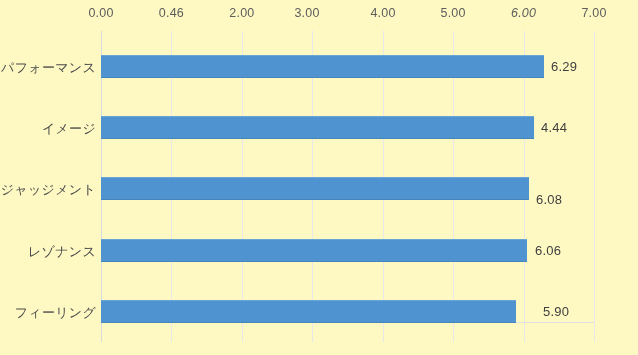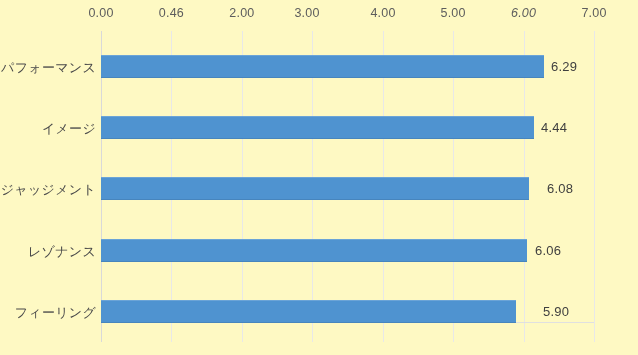--- a/index.html
+++ b/index.html
@@ -114,17 +114,17 @@
   <div class="cat-label" style="top:304px;">フィーリング</div>
 
   <div class="bar" style="top:55px;  width:442.6px;"></div>
   <div class="bar" style="top:116px; width:432.8px;"></div>
   <div class="bar" style="top:177px; width:427.9px;"></div>
   <div class="bar" style="top:239px; width:426.4px;"></div>
   <div class="bar" style="top:300px; width:415.2px;"></div>
 
   <div class="val-label" style="left:551px; top:59px;">6.29</div>
   <div class="val-label" style="left:541px; top:120px;">4.44</div>
-  <div class="val-label" style="left:536px; top:181px;margin-left:11px;">6.08</div>
+  <div class="val-label" style="left:536px; top:192px;">6.08</div>
   <div class="val-label" style="left:535px; top:243px;">6.06</div>
   <div class="val-label" style="left:523px; top:304px;margin-left:20px;">5.90</div>
 
 </div>
 
 </body></html>

